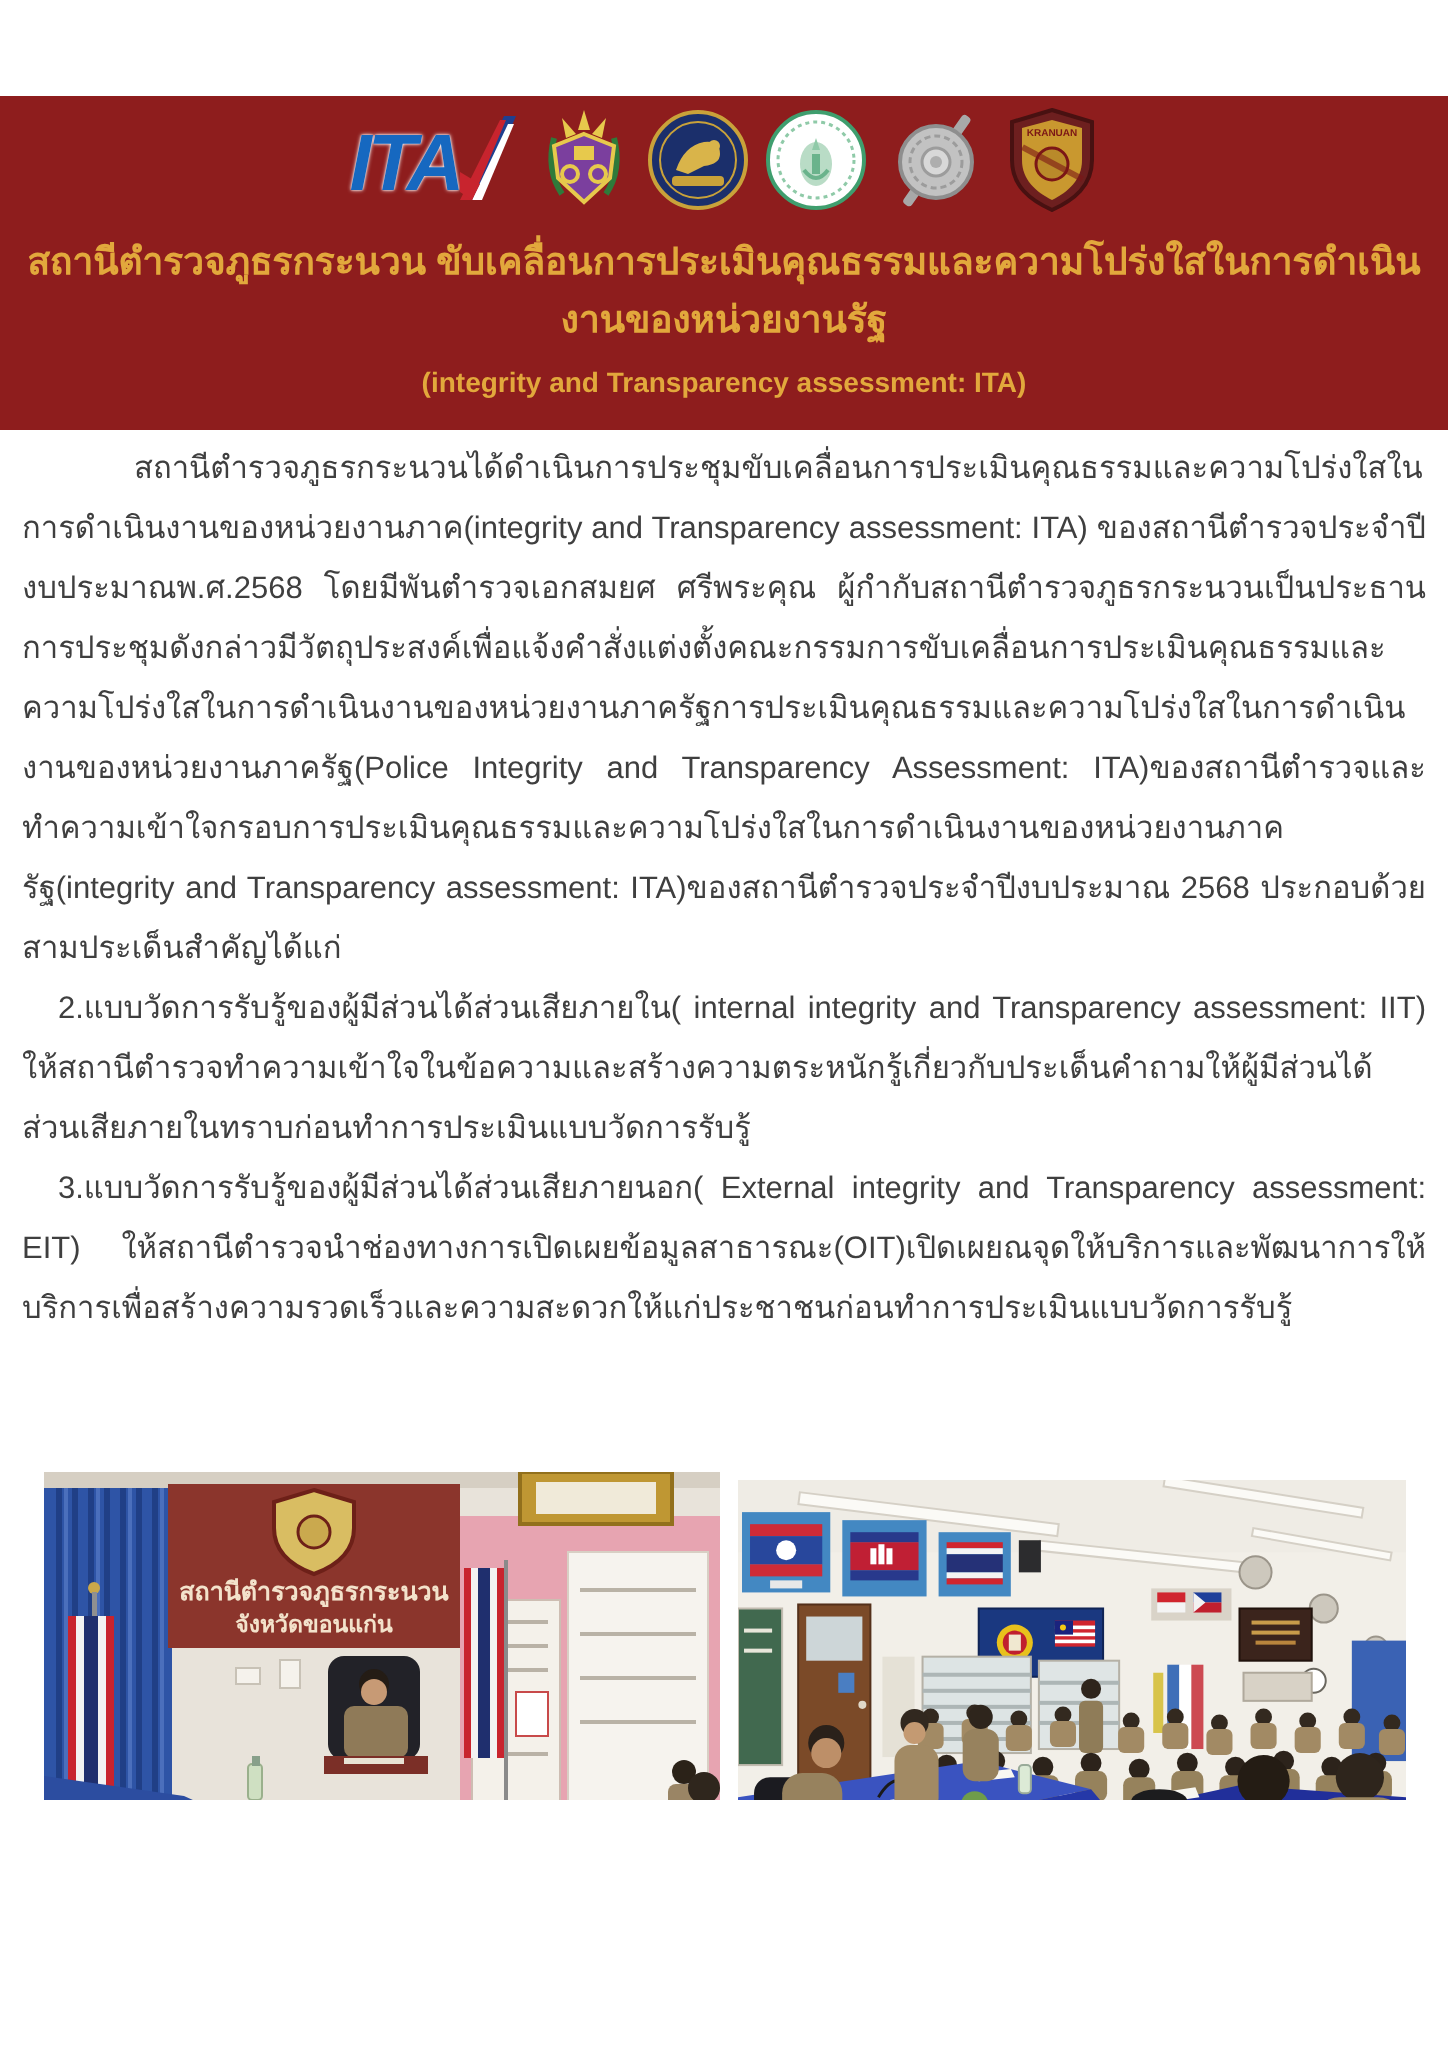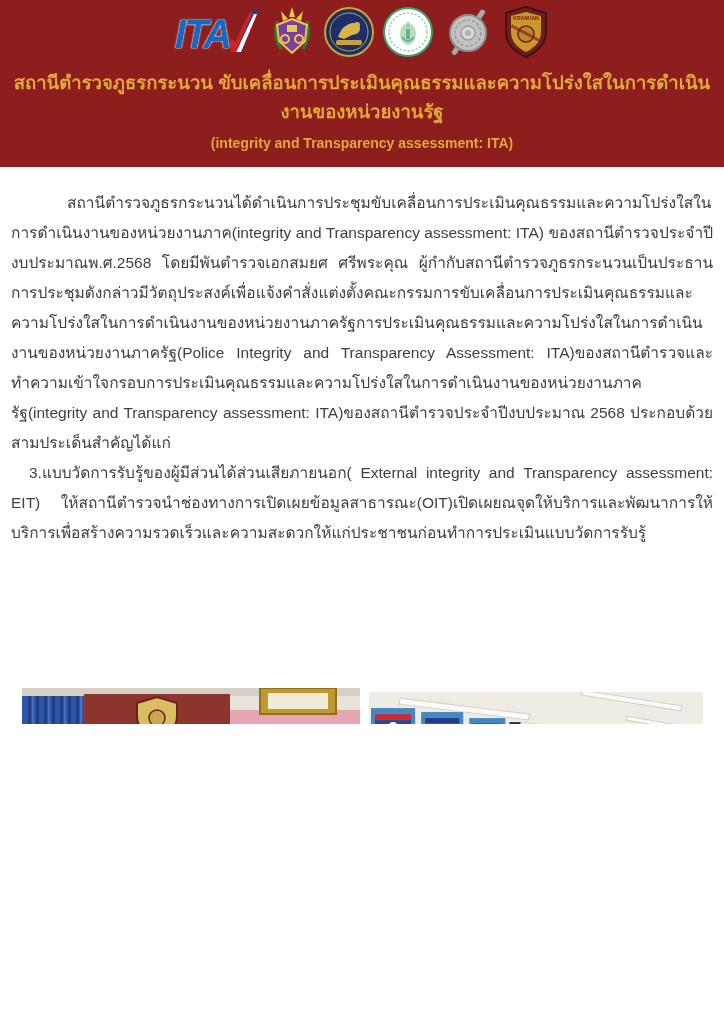--- a/index.html
+++ b/index.html
@@ -1,18 +1,19 @@
 <!DOCTYPE html>
 <html><head>
 <meta charset="utf-8">
 <style>
   html,body{margin:0;padding:0;background:#ffffff;}
   .page{
-    position:relative;width:724px;height:724px;background:#ffffff;overflow:hidden;
+    position:relative;width:724px;height:852px;background:#ffffff;overflow:hidden;
     font-family:"Liberation Sans","DejaVu Sans",sans-serif;
+    margin-top:48px;
   }
   
   .banner{
     position:absolute;left:0;top:0;width:724px;height:167px;
     background:#8e1d1d;display:flex;flex-direction:column;align-items:center;
   }
   .logo-row{
     margin-top:6px;height:52px;display:flex;align-items:center;gap:9px;
   }
   .ita-logo{display:flex;align-items:flex-end;height:48px;}
@@ -21,21 +22,21 @@
     color:#1668c0;letter-spacing:-2px;
     text-shadow:0 0 2px #ffffff, 0 0 1px #ffffff;
   }
   .emblem{display:block;}
   .banner-line{color:#e2a83c;text-align:center;width:100%;}
   .banner-l1{margin-top:10px;font-size:18.5px;font-weight:bold;}
   .banner-l2{margin-top:9px;font-size:14px;font-weight:600;}
   .banner-l3{margin-top:8px;font-size:17.5px;font-weight:bold;}
   
   .article{
-    position:absolute;left:11px;top:188px;width:702px;
+    position:absolute;left:11px;top:172px;width:702px;
     color:#3f3f3f;font-size:15.5px;line-height:30px;text-align:justify;
   }
   .article p{margin:0;}
   .p-indent{text-indent:56px;}
   .p-item{text-indent:18px;}
   
   .photo{position:absolute;overflow:hidden;margin:0;padding:0;}
   .photo-left{left:22px;top:688px;width:338px;height:265px;}
   .photo-right{left:369px;top:692px;width:334px;height:261px;}
   .photo svg{display:block;width:100%;height:100%;}
@@ -103,20 +104,21 @@
         <rect x="6" y="26" width="34" height="3" transform="rotate(28 23 28)" fill="#7b1616" opacity="0.6"></rect>
       </svg>
     </div>
 
     <div class="banner-line banner-l1">สถานีตำรวจภูธรกระนวน ขับเคลื่อนการประเมินคุณธรรมและความโปร่งใสในการดำเนินงานของหน่วยงานรัฐ</div>
     <div class="banner-line banner-l2">(integrity and Transparency assessment: ITA)</div>
   </header>
 
   <main class="article">
     <p class="p-indent">สถานีตำรวจภูธรกระนวนได้ดำเนินการประชุมขับเคลื่อนการประเมินคุณธรรมและความโปร่งใสในการดำเนินงานของหน่วยงานภาค(integrity and Transparency assessment: ITA) ของสถานีตำรวจประจำปีงบประมาณพ.ศ.2568 โดยมีพันตำรวจเอกสมยศ ศรีพระคุณ ผู้กำกับสถานีตำรวจภูธรกระนวนเป็นประธานการประชุมดังกล่าวมีวัตถุประสงค์เพื่อแจ้งคำสั่งแต่งตั้งคณะกรรมการขับเคลื่อนการประเมินคุณธรรมและความโปร่งใสในการดำเนินงานของหน่วยงานภาครัฐการประเมินคุณธรรมและความโปร่งใสในการดำเนินงานของหน่วยงานภาครัฐ(Police Integrity and Transparency Assessment: ITA)ของสถานีตำรวจและทำความเข้าใจกรอบการประเมินคุณธรรมและความโปร่งใสในการดำเนินงานของหน่วยงานภาครัฐ(integrity and Transparency assessment: ITA)ของสถานีตำรวจประจำปีงบประมาณ 2568 ประกอบด้วยสามประเด็นสำคัญได้แก่</p>
+    <p class="p-item">2.แบบวัดการรับรู้ของผู้มีส่วนได้ส่วนเสียภายใน( internal integrity and Transparency assessment: IIT) ให้สถานีตำรวจทำความเข้าใจในข้อความและสร้างความตระหนักรู้เกี่ยวกับประเด็นคำถามให้ผู้มีส่วนได้ส่วนเสียภายในทราบก่อนทำการประเมินแบบวัดการรับรู้</p>
     <p class="p-item">3.แบบวัดการรับรู้ของผู้มีส่วนได้ส่วนเสียภายนอก( External integrity and Transparency assessment: EIT) ให้สถานีตำรวจนำช่องทางการเปิดเผยข้อมูลสาธารณะ(OIT)เปิดเผยณจุดให้บริการและพัฒนาการให้บริการเพื่อสร้างความรวดเร็วและความสะดวกให้แก่ประชาชนก่อนทำการประเมินแบบวัดการรับรู้</p>
   </main>
 
   <figure class="photo photo-left" aria-label="Meeting at Kranuan police station: commander seated beneath station signboard, officers seated facing him">
     <svg viewBox="0 0 338 265" preserveAspectRatio="none">
 
       <rect width="338" height="265" fill="#e8e3da"></rect>
       <rect x="0" y="0" width="338" height="8" fill="#d6cfc3"></rect>
 
       <g>

